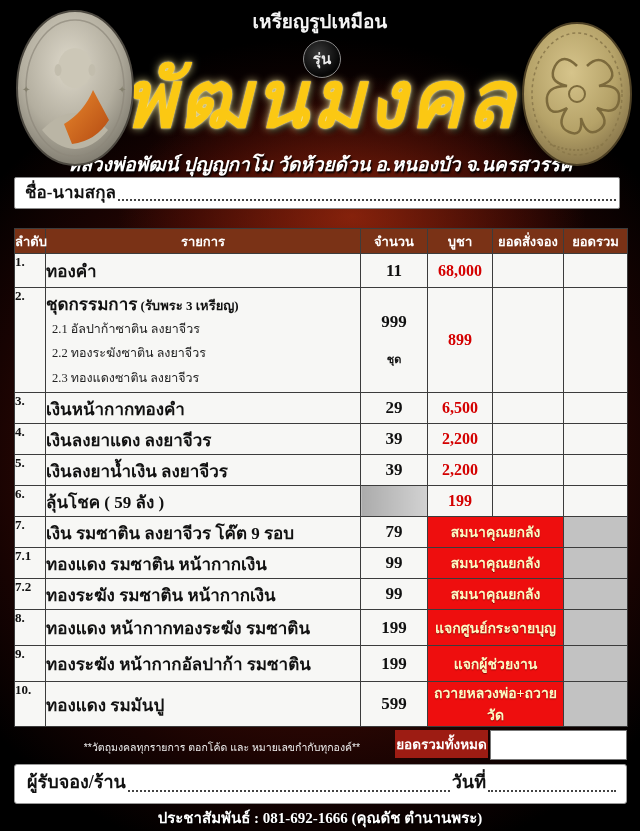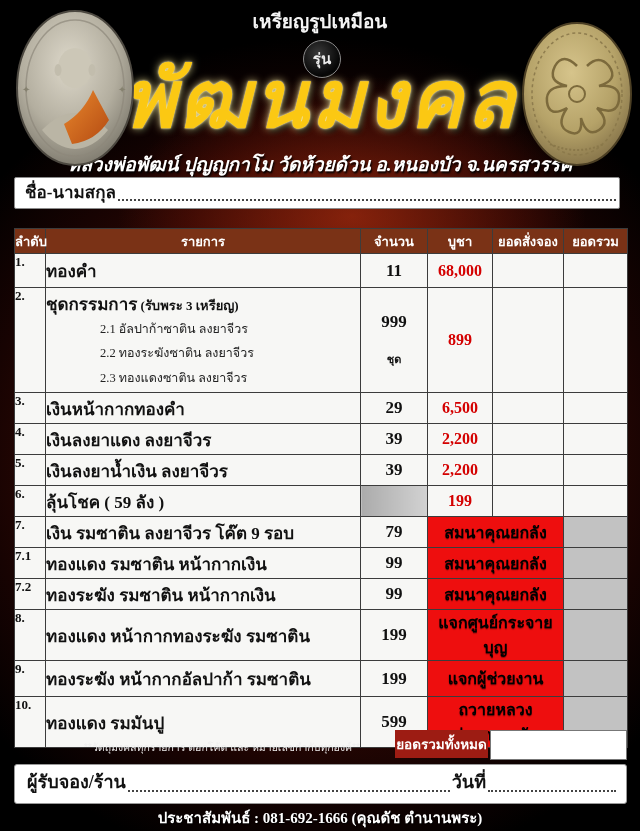--- a/index.html
+++ b/index.html
@@ -33,26 +33,26 @@
   .leader{flex:1 1 auto;border-bottom:2px dotted #444;margin:0 2px 4px 2px;height:1px;}
   
   .order-table{position:absolute;left:14px;top:228px;width:613px;border-collapse:collapse;
     background:#f7f7f5;table-layout:fixed;}
   .order-table td,.order-table th{border:1px solid #3c3c3c;padding:0;}
   .order-table th{background:#7a3216;color:#fff;font-size:13px;font-weight:bold;height:24px;}
   .c-no{font-size:13px;font-weight:bold;vertical-align:top;padding:5px 0 0 5px;color:#111;}
   .c-item{padding:3px 4px 3px 10px;vertical-align:middle;color:#111;}
   .item-main{font-size:17px;font-weight:bold;}
   .item-note{font-size:13px;font-weight:bold;}
-  .sub-item{font-size:12.5px;padding-left:6px;line-height:1.95;color:#222;margin-left:48px;}
+  .sub-item{font-size:12.5px;padding-left:6px;line-height:1.95;color:#222;}
   .c-qty{text-align:center;vertical-align:middle;font-size:17px;font-weight:bold;color:#111;}
   .qty-unit{display:block;font-size:11px;font-weight:bold;margin-top:18px;}
   .c-price{text-align:center;vertical-align:middle;font-size:16px;font-weight:bold;color:#d40000;}
-  .c-note{background:#ee0e0e;color:#000000;text-align:center;vertical-align:middle;
-    font-size:16px;font-weight:bold;text-shadow:0 1px 1px rgba(0,0,0,.4);}
+  .c-note{background:#ee0e0e;color:#fef9c3;text-align:center;vertical-align:middle;
+    font-size:14px;font-weight:bold;text-shadow:0 1px 1px rgba(0,0,0,.4);}
   .shaded{background:#c2c2c2;}
   .qty-shaded{background:linear-gradient(90deg,#ababab,#d2d2d2);}
   .order-table tr td{height:30px;}
   .order-table tr.row-tall td{height:104px;}
   .order-table tr.row-first td{height:33px;}
   .order-table tr.row-big td{height:35px;}
   
   .foot-note{position:absolute;left:52px;top:739px;width:340px;text-align:center;color:#eee;
     font-size:10.5px;font-family:"Liberation Sans","DejaVu Sans",sans-serif;}
   .total-label{position:absolute;left:395px;top:730px;width:93px;height:28px;background:#9d1c13;

